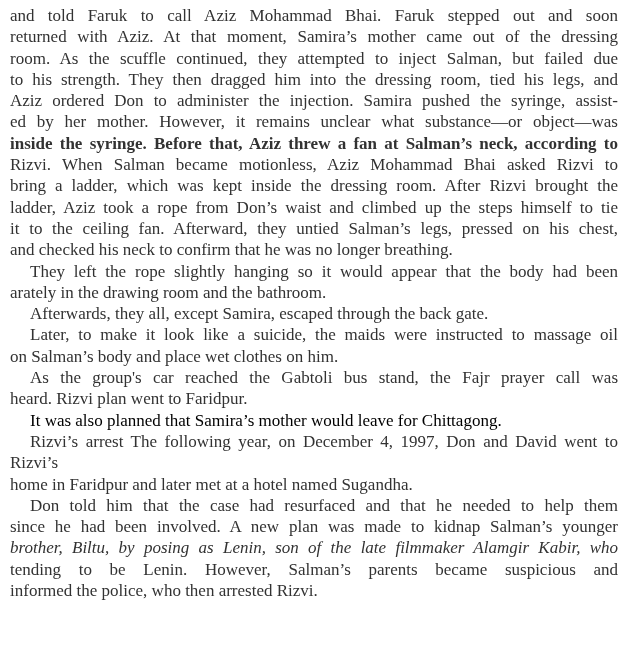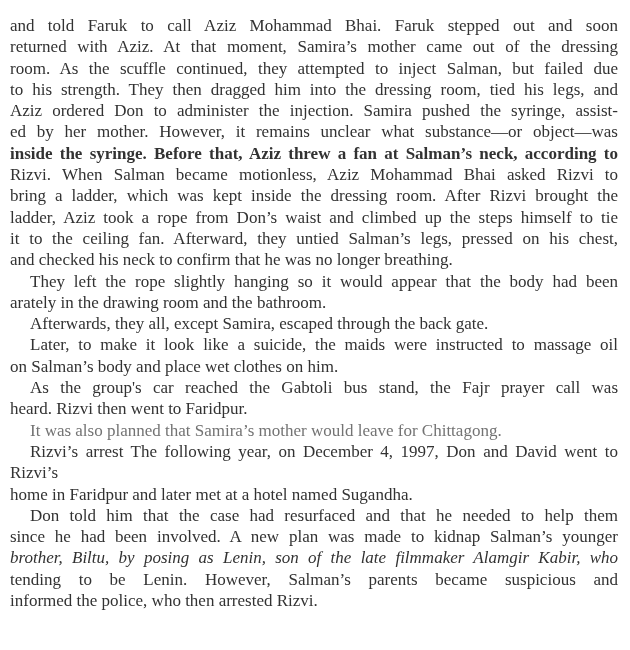--- a/index.html
+++ b/index.html
@@ -11,21 +11,20 @@
     position: relative;
     width: 630px;
     height: 650px;
     background: #ffffff;
     overflow: hidden;
     box-sizing: border-box;
     padding: 5px 12px 0 10px;
   }
   .text-column {
     width: 608px;
-    margin-top: 10px;
   }
   .paragraph {
     margin: 0;
     padding: 0;
   }
   .line {
     font-family: "Liberation Serif", "DejaVu Serif", serif;
     font-size: 17px;
     line-height: 21.3px;
     color: #323232;
@@ -68,24 +67,24 @@
       </div>
       <div class="paragraph">
         <div class="line last indent" style="color: rgb(50, 50, 50);">Afterwards, they all, except Samira, escaped through the back gate.</div>
       </div>
       <div class="paragraph">
         <div class="line indent" style="color: rgb(50, 50, 50);">Later, to make it look like a suicide, the maids were instructed to massage oil</div>
         <div class="line last" style="color: rgb(50, 50, 50);">on Salman’s body and place wet clothes on him.</div>
       </div>
       <div class="paragraph">
         <div class="line indent" style="color: rgb(50, 50, 50);">As the group's car reached the Gabtoli bus stand, the Fajr prayer call was</div>
-        <div class="line last" style="color: rgb(50, 50, 50);">heard. Rizvi then went to Faridpur.</div>
+        <div class="line last" style="color: rgb(50, 50, 50);">heard. Rizvi plan went to Faridpur.</div>
       </div>
       <div class="paragraph">
-        <div class="line last indent" style="color: #737373; font-family: Liberation Serif, serif;">It was also planned that Samira’s mother would leave for Chittagong.</div>
+        <div class="line last indent" style="color: #000000; font-family: Liberation Serif, serif;">It was also planned that Samira’s mother would leave for Chittagong.</div>
       </div>
       <div class="paragraph">
         <div class="line indent" style="color: rgb(50, 50, 50);">Rizvi’s arrest The following year, on December 4, 1997, Don and David went to Rizvi’s</div>
         <div class="line last" style="color: rgb(50, 50, 50);">home in Faridpur and later met at a hotel named Sugandha.</div>
       </div>
       <div class="paragraph">
         <div class="line indent" style="color: rgb(50, 50, 50);">Don told him that the case had resurfaced and that he needed to help them</div>
         <div class="line" style="color: rgb(50, 50, 50);">since he had been involved. A new plan was made to kidnap Salman’s younger</div>
         <div class="line" style="color: rgb(50, 50, 50); font-style: italic;">brother, Biltu, by posing as Lenin, son of the late filmmaker Alamgir Kabir, who</div>
         <div class="line" style="color: rgb(50, 50, 50);">tending to be Lenin. However, Salman’s parents became suspicious and</div>

